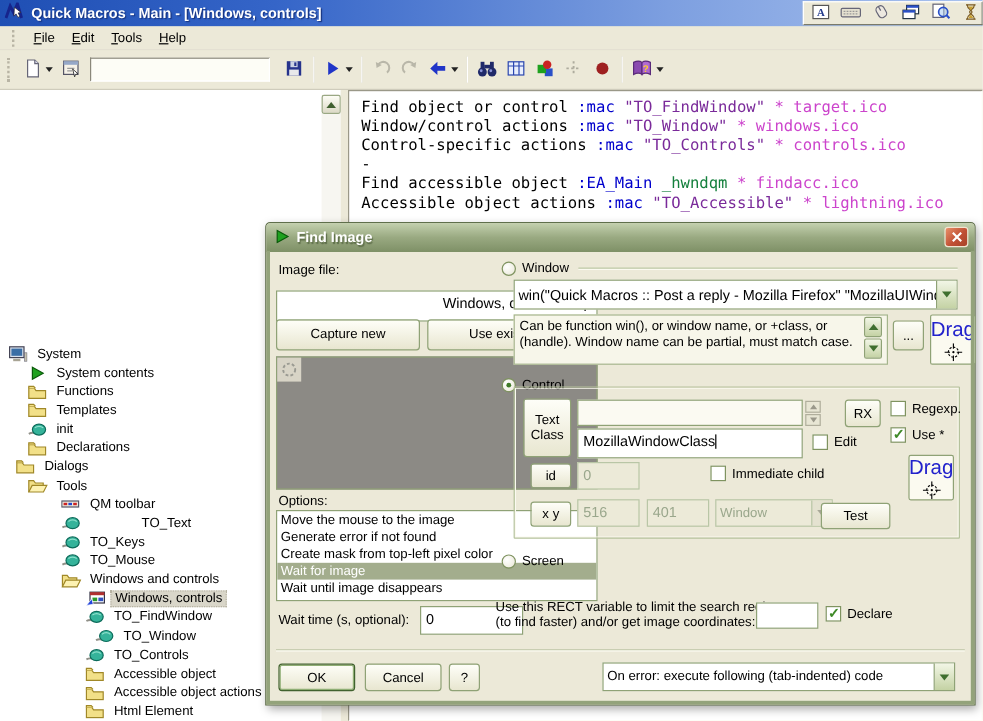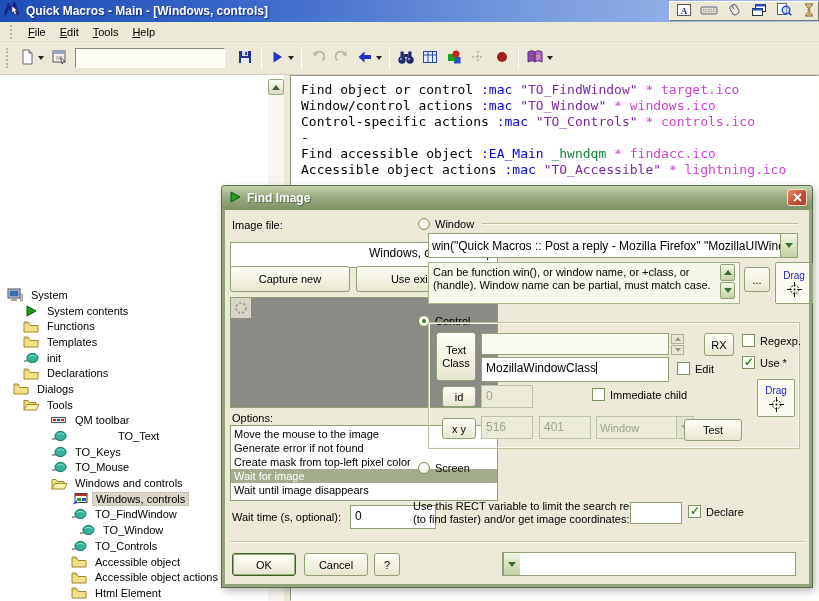--- a/index.html
+++ b/index.html
@@ -114,21 +114,21 @@
   .chev-up { width:0;height:0;border-left:4px solid transparent;border-right:4px solid transparent;
     border-bottom:5px solid #3f6f2f; }
   .chev-dn { width:0;height:0;border-left:4px solid transparent;border-right:4px solid transparent;
     border-top:5px solid #3f6f2f; }
   .minispin { position:absolute; width:13px; display:flex; flex-direction:column; gap:1px; }
   .minispin .sp-b { height:10px; background:#e8e6d4; border:1px solid #b0ae9c;
     display:flex; align-items:center; justify-content:center; }
   .minispin .tri { border-left:3px solid transparent; border-right:3px solid transparent; }
   .drag-btn { position:absolute; background:#fbfaf0; border:1px solid #8fa276; border-radius:2px;
     display:flex; flex-direction:column; align-items:center; justify-content:center; gap:1px; }
-  .drag-btn .drag-text { color:#2222cc; font-size:10px; }
+  .drag-btn .drag-text { color:#2222cc; font-size:17px; }
   .preview { position:absolute; left:8px; top:111px; width:268px; height:111px; background:#8c8a85;
     border:1px solid #8fa276; }
   .preview .pv-tile { position:absolute; left:0; top:0; width:20px; height:20px; background:#d8d4c6;
     display:flex; align-items:center; justify-content:center; }
   .listbox { position:absolute; left:8px; top:239px; width:268px; height:76px; background:#fff;
     border:1px solid #8fa276; padding-top:1px; overflow:hidden; }
   .lb-item { height:14px; line-height:14px; font-size:11px; padding:0 3px; white-space:nowrap; }
   .lb-item.selected { background:#a3ad8d; color:#fff; }
   .dlg-sep { position:absolute; left:8px; right:8px; top:355px; height:2px;
     border-top:1px solid #c0c8a8; border-bottom:1px solid #fbfaf0; }
@@ -547,20 +547,21 @@
 
     <div class="dlg-label" style="left:10px;top:325px;">Wait time (s, optional):</div>
     <div class="dlg-input" style="left:128px;top:319px;width:86px;height:24px;">0</div>
 
     <div class="dlg-sep"></div>
     <button class="xp-btn default" style="left:10px;top:367px;width:64px;height:23px;">OK</button>
     <button class="xp-btn" style="left:82px;top:367px;width:64px;height:23px;">Cancel</button>
     <button class="xp-btn" style="left:152px;top:367px;width:26px;height:23px;">?</button>
 
     <div class="combo" style="left:280px;top:366px;width:294px;height:24px;">
+      <span class="cx-text">On error: execute following (tab-indented) code</span>
       <span class="cx-btn">
           <span class="cx-arrow"></span>
         </span>
     </div>
 
     <span class="radio" style="left:196px;top:32px;"></span>
     <div class="dlg-label" style="left:213px;top:32px;">Window</div>
     <div class="group-line" style="left:260px;top:37px;width:316px;"></div>
 
     <div class="combo" style="left:206px;top:47px;width:370px;height:25px;">

